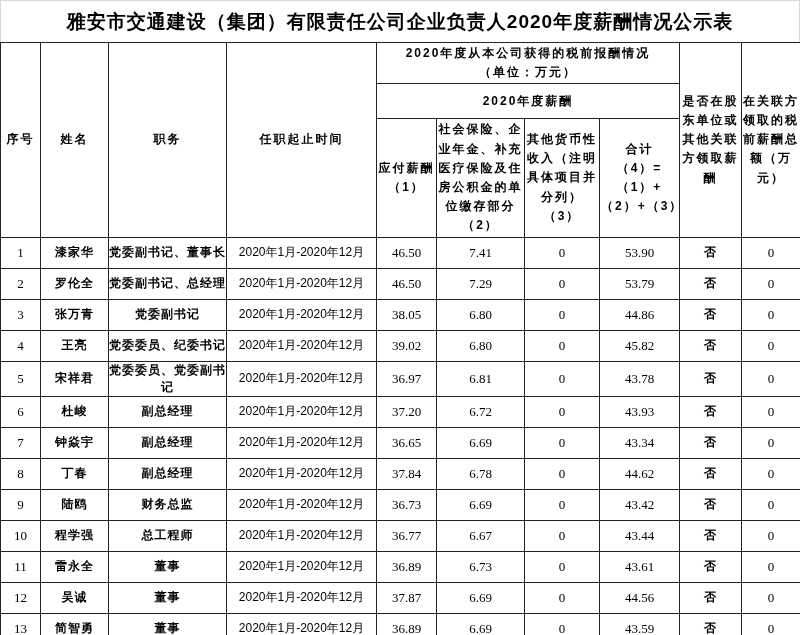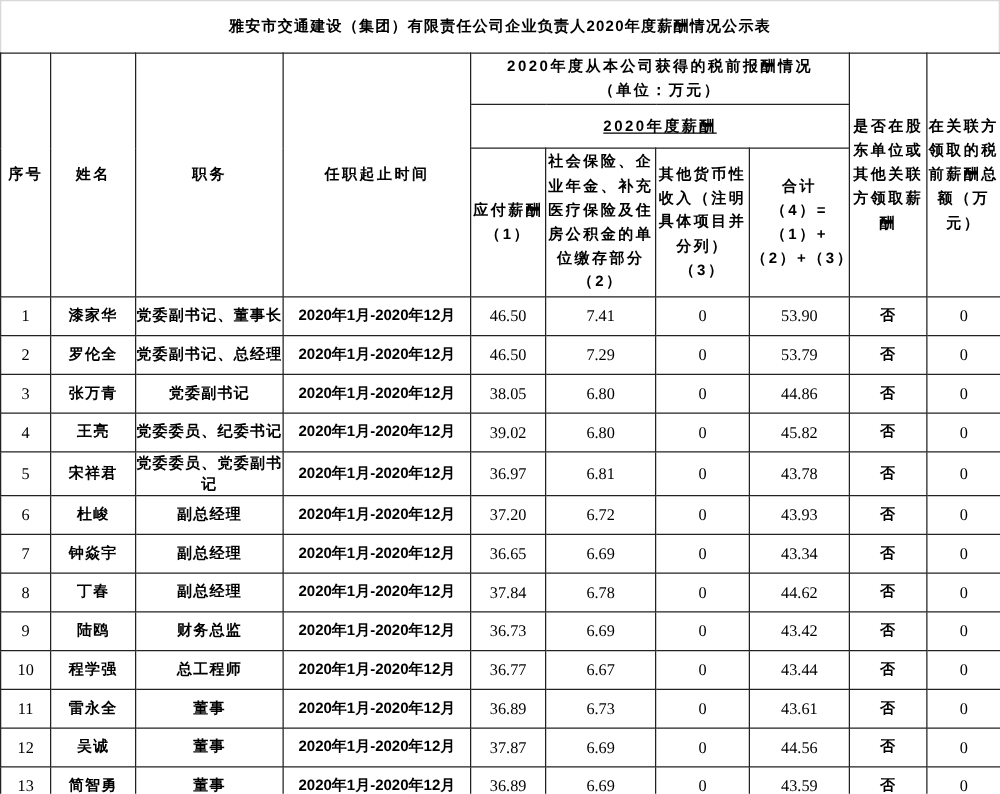--- a/index.html
+++ b/index.html
@@ -1,28 +1,28 @@
 <!DOCTYPE html>
 <html><head>
 <meta charset="utf-8">
 <style>
   html,body{margin:0;padding:0;background:#fff;color:#000;}
   body{width:800px;font-family:"Liberation Sans",sans-serif;}
   .page{width:800px;height:635px;box-sizing:border-box;background:#fff;}
   .title{height:42px;box-sizing:border-box;display:flex;align-items:center;justify-content:center;
-    font-weight:bold;font-size:12px;letter-spacing:1px;border:1px solid #d8d8d8;border-bottom:none;text-align:center;}
+    font-weight:bold;font-size:19px;letter-spacing:1px;border:1px solid #d8d8d8;border-bottom:none;text-align:center;}
   table{border-collapse:collapse;table-layout:fixed;width:800px;}
   th,td{border:1px solid #222;text-align:center;vertical-align:middle;padding:0;overflow:hidden;}
   th{font-size:12px;font-weight:bold;letter-spacing:2px;white-space:pre-line;line-height:1.6;padding:1px;}
   tr.h1 th.group{height:31px;margin-left:30px;}
-  tr.h2 th{height:32px;text-decoration:underline;}
+  tr.h2 th{height:32px;}
   tr.h3 th{height:99px;}
   td{height:30px;font-size:12px;}
   td.cn{font-weight:bold;letter-spacing:1px;}
-  td.date{font-weight:bold;letter-spacing:0;}
+  td.date{font-weight:normal;letter-spacing:0;}
   td.num{font-family:"Liberation Serif",serif;font-size:13px;letter-spacing:0;}
 </style>
 </head>
 <body>
 
 <div class="page">
   <div class="title">雅安市交通建设（集团）有限责任公司企业负责人2020年度薪酬情况公示表</div>
 
   <table>
     <colgroup>

